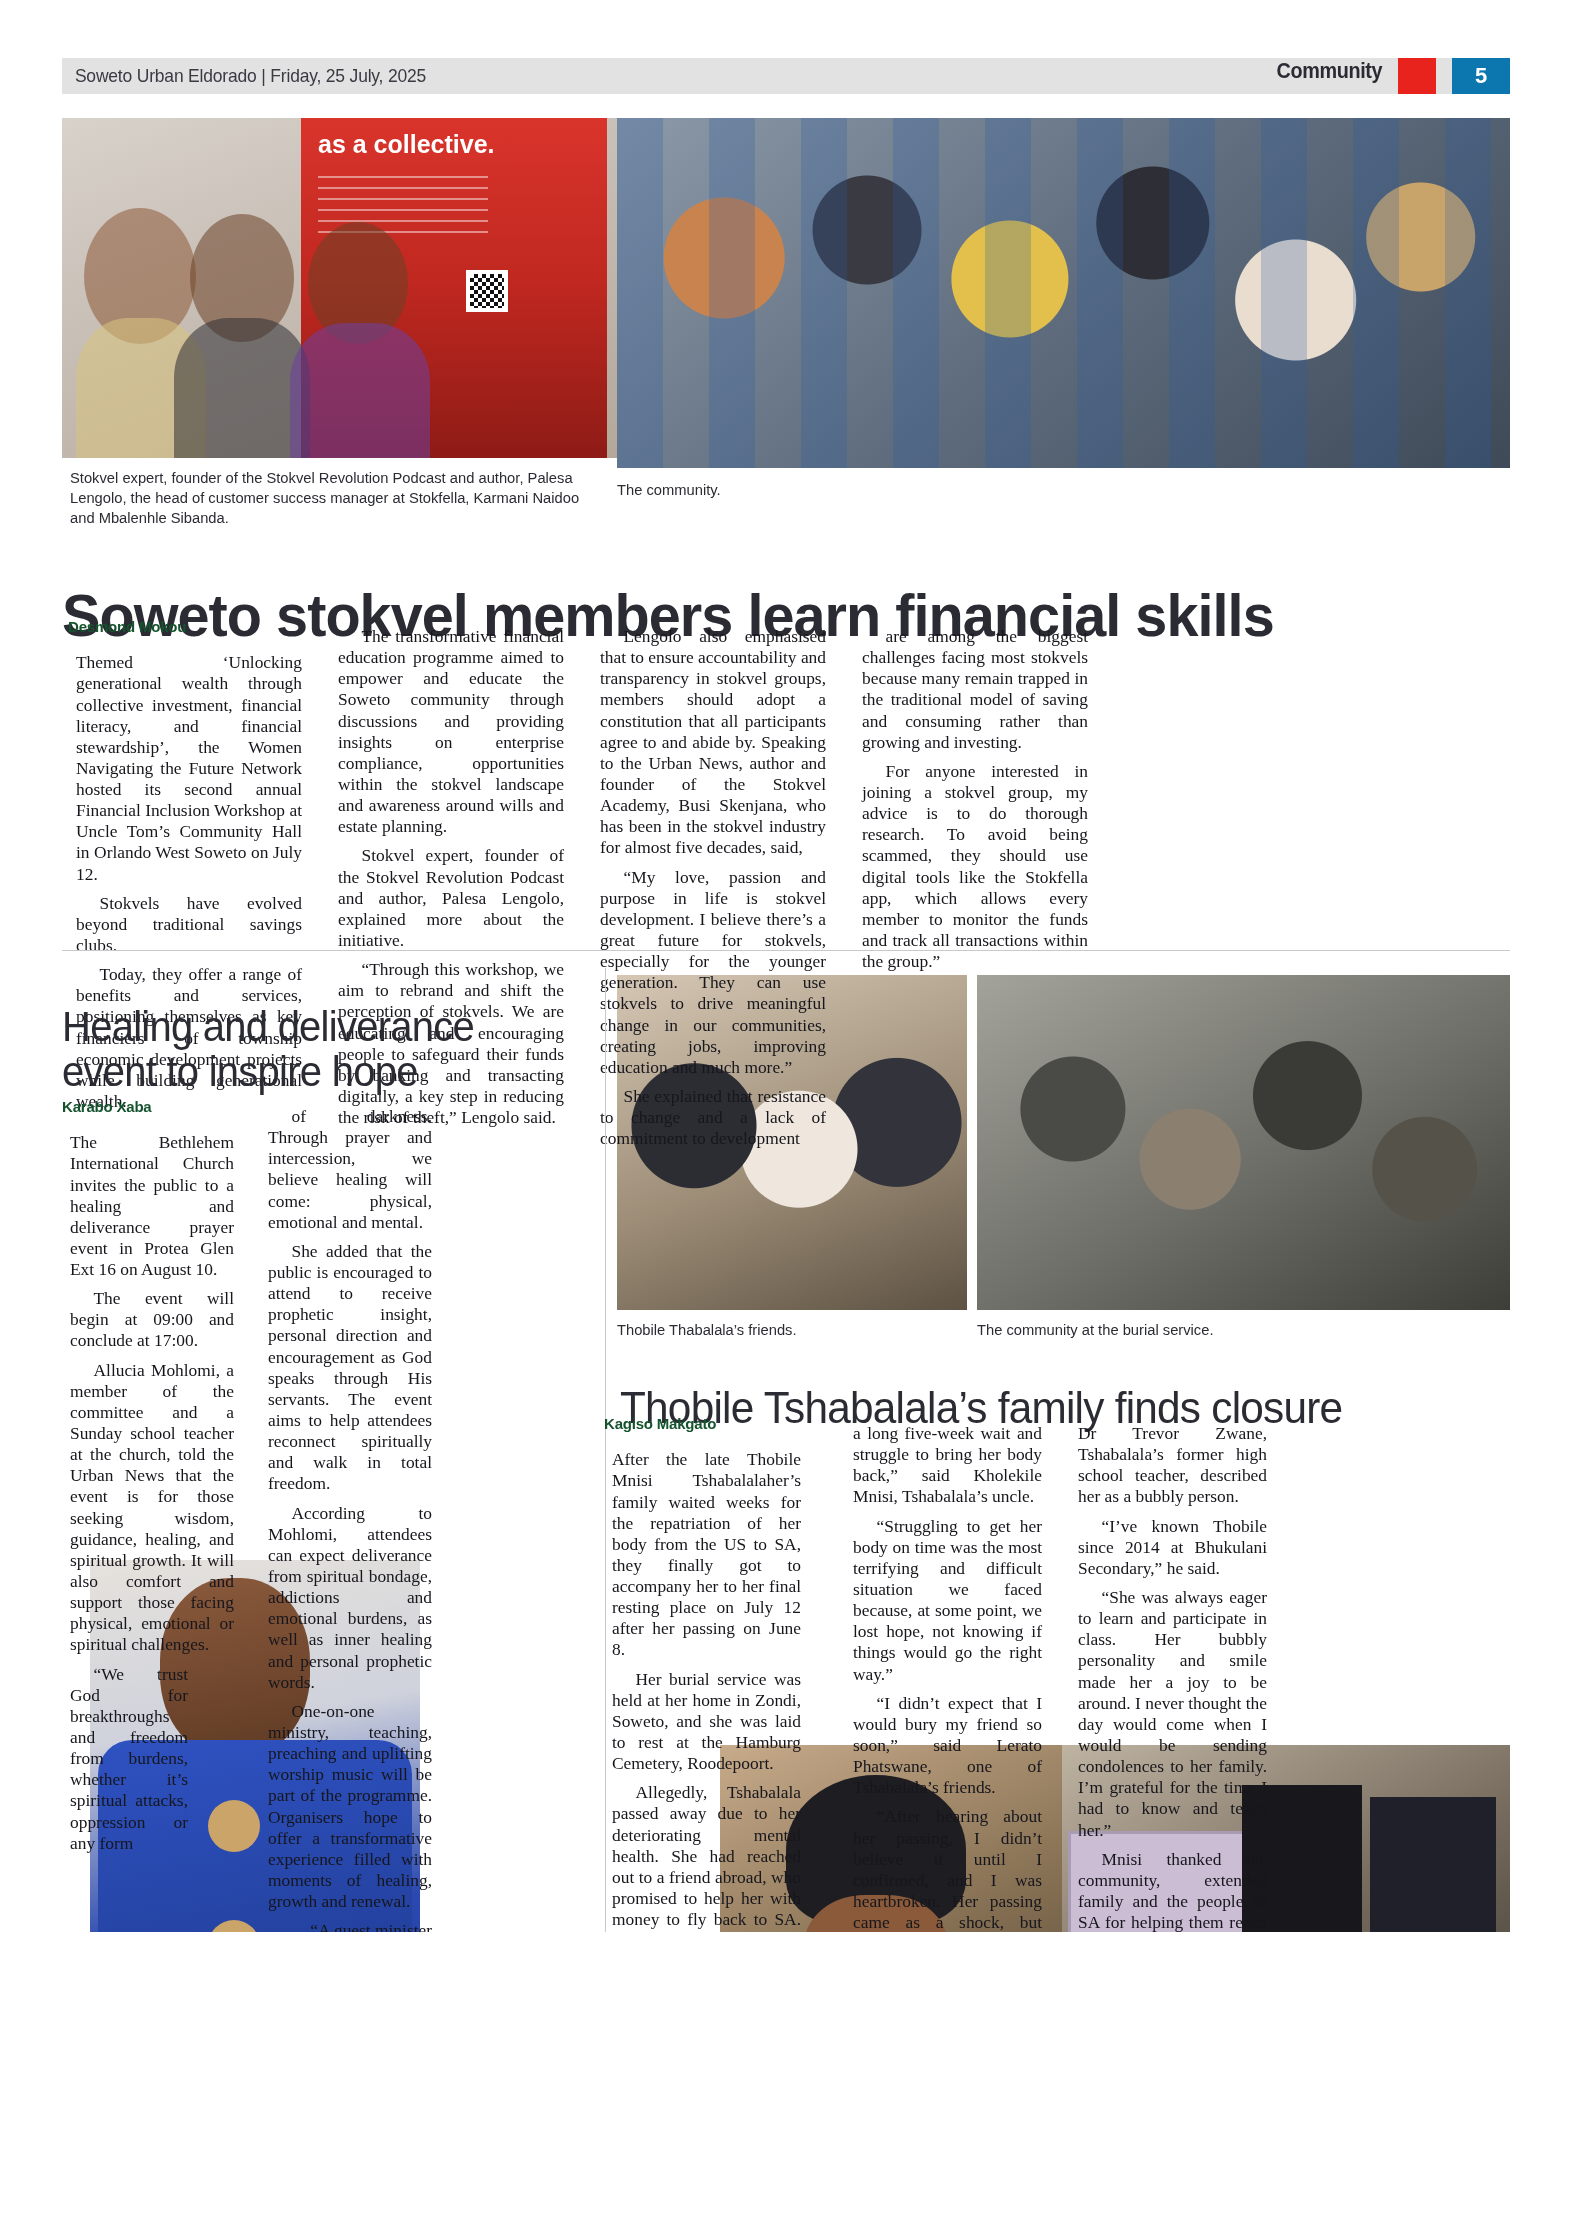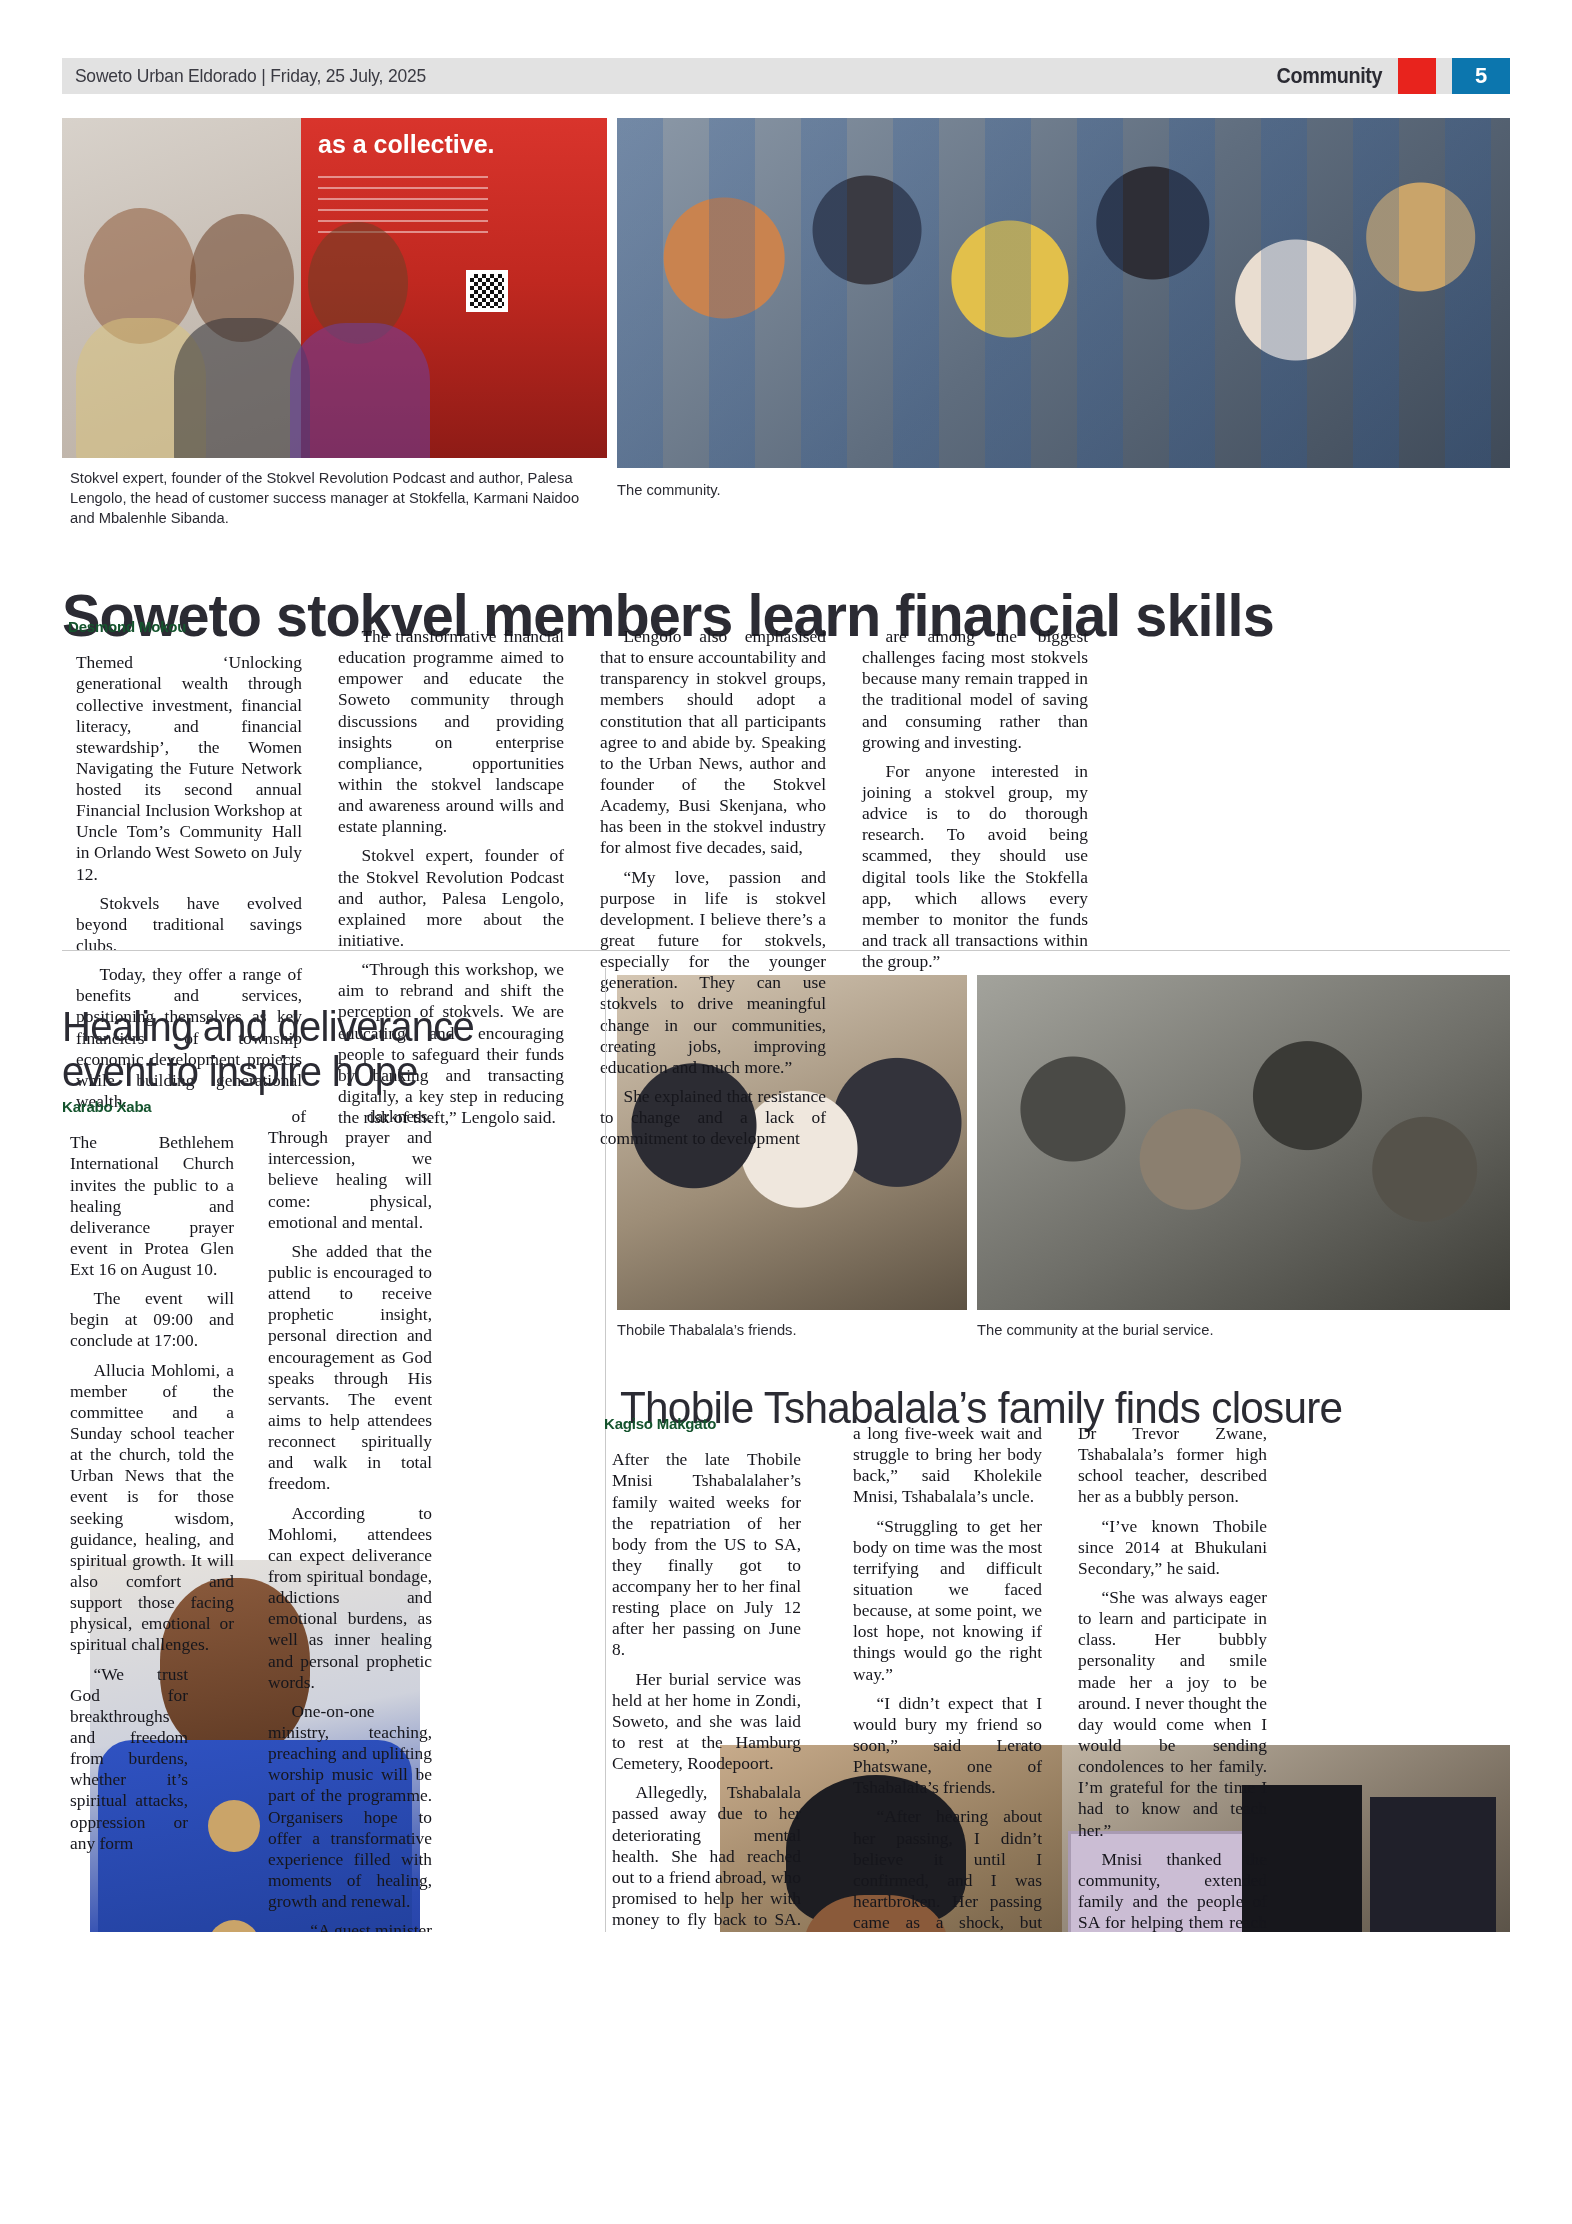--- a/index.html
+++ b/index.html
@@ -15,21 +15,21 @@
   
   .masthead{
     position:absolute;left:62px;top:58px;width:1448px;height:36px;
     background:#e2e2e2;display:flex;align-items:center;justify-content:space-between;
   }
   .masthead-left{
     font-family:"Liberation Sans", sans-serif;
     font-size:19px;letter-spacing:-0.2px;color:#3a3a42;padding-left:14px;font-weight:400;
     transform:scaleX(0.92);transform-origin:left center;
   }
-  .masthead-right{display:flex;align-items:center;height:36px;}
+  .masthead-right{display:flex;align-items:flex-start;height:36px;}
   .section-name{
     font-family:"Liberation Sans", sans-serif;font-weight:bold;font-size:22px;
     color:#2b2b33;letter-spacing:-0.4px;padding-right:18px;transform:scaleX(0.9);transform-origin:right center;
   }
   .red-square{width:38px;height:36px;background:#e8231d;}
   .page-num{
     width:58px;height:36px;background:#0c76ae;color:#fff;
     font-family:"Liberation Sans", sans-serif;font-weight:bold;font-size:22px;
     display:flex;align-items:center;justify-content:center;
   }
@@ -37,21 +37,21 @@
 
   
   .photo{position:absolute;overflow:hidden;background:#b9c0c8;}
   .caption{
     position:absolute;font-family:"Liberation Sans", sans-serif;
     font-size:15.5px;line-height:1.28;color:#2b2b33;transform:scaleX(0.95);transform-origin:left top;
   }
 
   
   #photo1{left:62px;top:118px;width:545px;height:340px;
-    background:linear-gradient(160deg,#d8d2cb 0%,#c8bfb6 40%,#b4a79a 100%);}
+    background:linear-gradient(160deg,#d8d2cb 0%,#c8bfb6 40%,#b4a79a 100%);padding-left:28px;}
   
   #photo2{left:617px;top:118px;width:893px;height:350px;
     background:linear-gradient(140deg,#8c99a8 0%,#6d7b8c 45%,#4d5868 100%);}
   
   #photo3{left:617px;top:975px;width:350px;height:335px;
     background:linear-gradient(150deg,#cbb9a4 0%,#9c8a77 60%,#6b5a49 100%);}
   
   #photo4{left:977px;top:975px;width:533px;height:335px;
     background:linear-gradient(150deg,#9a9a95 0%,#6f6f6c 55%,#45453f 100%);}
   

